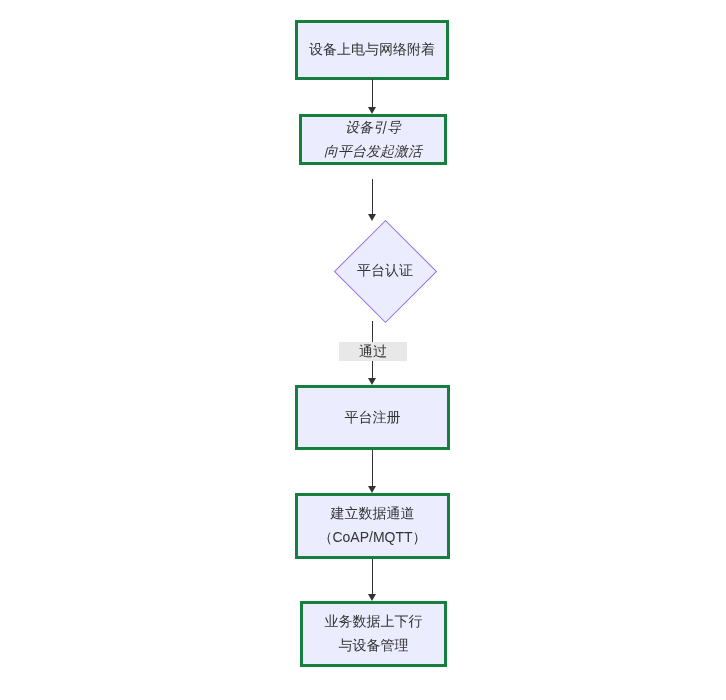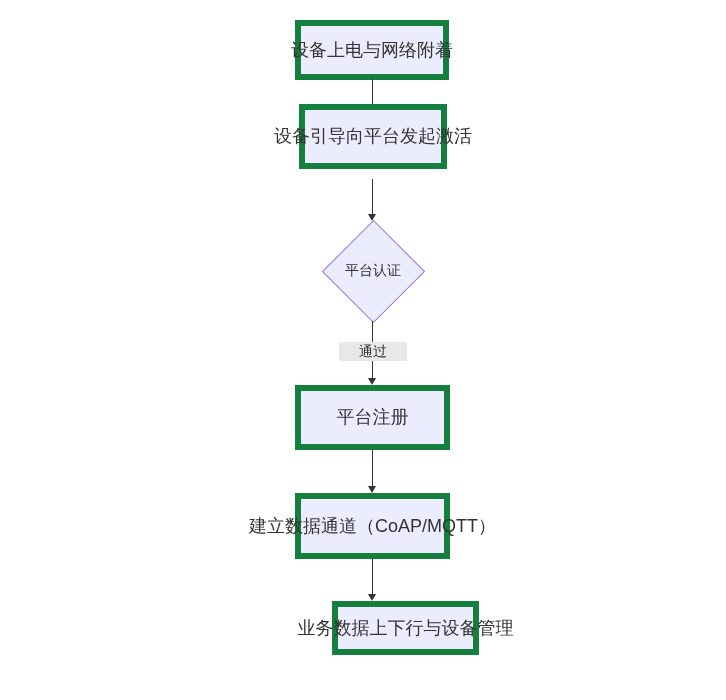--- a/index.html
+++ b/index.html
@@ -13,34 +13,34 @@
     height: 700px;
     background: #ffffff;
     font-family: "Liberation Sans", sans-serif;
     color: #333333;
     overflow: hidden;
   }
   .node {
     position: absolute;
     box-sizing: border-box;
     background: #ECECFF;
-    border: 6px solid #15803d;
+    border: 3px solid #15803d;
     display: flex;
-    flex-direction: row;
+    flex-direction: column;
     justify-content: center;
     align-items: center;
-    font-size: 18px;
+    font-size: 14px;
     line-height: 1.7;
     text-align: center;
   }
   .node .line { white-space: nowrap; }
 
   .diamond {
     position: absolute;
-    left: 322px;
+    left: 334px;
     top: 221px;
     width: 102px;
     height: 100px;
   }
   .diamond .shape {
     position: absolute;
     left: 15px;
     top: 14px;
     width: 71px;
     height: 71px;
@@ -81,24 +81,24 @@
     background: #e8e8e8;
     padding: 0 20px;
     font-size: 14px;
     line-height: 19px;
     white-space: nowrap;
     z-index: 2;
   }
 
   
   #n1 { left: 295px; top: 20px;  width: 154px; height: 60px; }
-  #n2 { left: 299px; top: 104px; width: 148px; height: 65px; }
+  #n2 { left: 299px; top: 114px; width: 148px; height: 51px; font-style: italic; }
   #n4 { left: 295px; top: 385px; width: 155px; height: 65px; font-family: Liberation Serif, serif; }
   #n5 { left: 295px; top: 493px; width: 155px; height: 66px; text-align: center; }
-  #n6 { left: 300px; top: 601px; width: 147px; height: 54px; margin-left: 32px; }
+  #n6 { left: 300px; top: 601px; width: 147px; height: 66px; }
 
   
   #e1 { top: 79px;  height: 28px; }
   #e2 { top: 179px; height: 35px; }
   #e3 { top: 321px; height: 57px; }
   #e4 { top: 450px; height: 36px; }
   #e5 { top: 559px; height: 35px; }
 </style>
 </head>
 <body>

